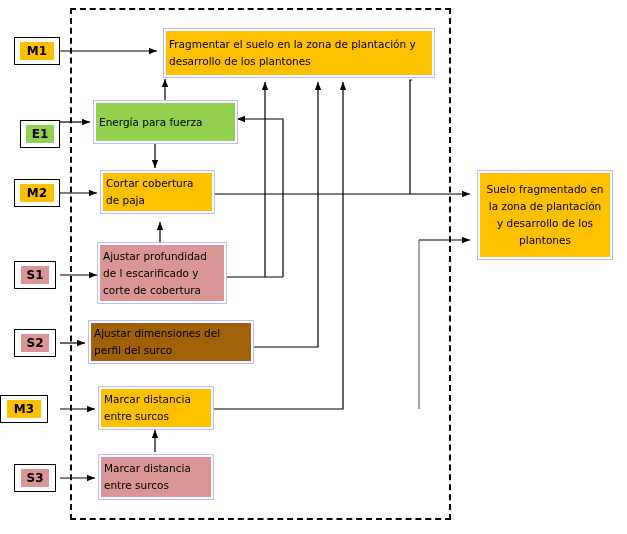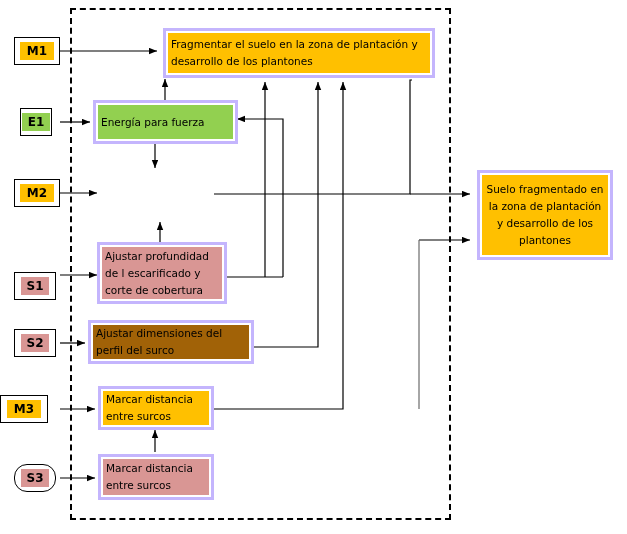--- a/index.html
+++ b/index.html
@@ -16,21 +16,21 @@
   .boundary {
     position:absolute;
     border:2px dashed #000;
     border-style: dashed;
     box-sizing:border-box;
   }
 
   
   .pbox {
     position:absolute;
-    border:3px solid #c4b5fd;
+    border:1px solid #c4b5fd;
     background:#ffffff;
     box-sizing:border-box;
     padding:2px;
     display:block;
   }
   .pbox .fill {
     width:100%; height:100%;
     box-sizing:border-box;
     display:flex; flex-direction:column; justify-content:center;
     padding:2px 3px;
@@ -102,52 +102,58 @@
       <path d="M410,194 L470,194" marker-end="url(#ah)"></path>
 
       <path d="M419,240 L470,240" marker-end="url(#ah)"></path>
       <path d="M419,240 L419,409" stroke="#6b6b6b"></path>
     </g>
   </svg>
 
   <div class="tag" style="left:14px; top:37px; width:46px; height:28px;">
     <div class="tfill" style="background:#FFC000;">M1</div>
   </div>
-  <div class="tag" style="left:20px; top:108px; width:32px; height:28px;">
+  <div class="tag" style="left:20px; top:120px; width:40px; height:28px;">
     <div class="tfill" style="background:#92D050; width:28px;">E1</div>
   </div>
   <div class="tag" style="left:14px; top:179px; width:46px; height:28px;">
     <div class="tfill" style="background:#FFC000;">M2</div>
   </div>
-  <div class="tag" style="left:14px; top:272px; width:42px; height:28px;">
+  <div class="tag" style="left:14px; top:261px; width:42px; height:28px;">
     <div class="tfill" style="background:#D99694; width:28px;">S1</div>
   </div>
   <div class="tag" style="left:14px; top:329px; width:42px; height:28px;">
     <div class="tfill" style="background:#D99694; width:28px;">S2</div>
   </div>
   <div class="tag" style="left:0; top:395px; width:48px; height:28px;">
     <div class="tfill" style="background:#FFC000;">M3</div>
   </div>
-  <div class="tag" style="left:14px; top:464px; width:42px; height:28px;border-radius:13px;">
+  <div class="tag" style="left:14px; top:464px; width:42px; height:28px;">
     <div class="tfill" style="background:#D99694; width:28px;">S3</div>
   </div>
 
   <div class="pbox" style="left:163px; top:28px; width:272px; height:50px;">
     <div class="fill" style="background:#FFC000;">
       <span>Fragmentar el suelo en la zona de plantación y</span>
       <span>desarrollo de los plantones</span>
     </div>
   </div>
 
   <div class="pbox" style="left:93px; top:100px; width:145px; height:44px;">
     <div class="fill" style="background:#92D050;">
       <span>Energía para fuerza</span>
     </div>
   </div>
 
+  <div class="pbox" style="left:100px; top:170px; width:115px; height:44px;">
+    <div class="fill" style="background:#FFC000;">
+      <span>Cortar cobertura</span>
+      <span>de paja</span>
+    </div>
+  </div>
 
   <div class="pbox" style="left:97px; top:242px; width:130px; height:62px;">
     <div class="fill" style="background:#D99694;">
       <span>Ajustar  profundidad</span>
       <span>de l escarificado y</span>
       <span>corte de cobertura</span>
     </div>
   </div>
 
   <div class="pbox" style="left:88px; top:320px; width:166px; height:44px;">

